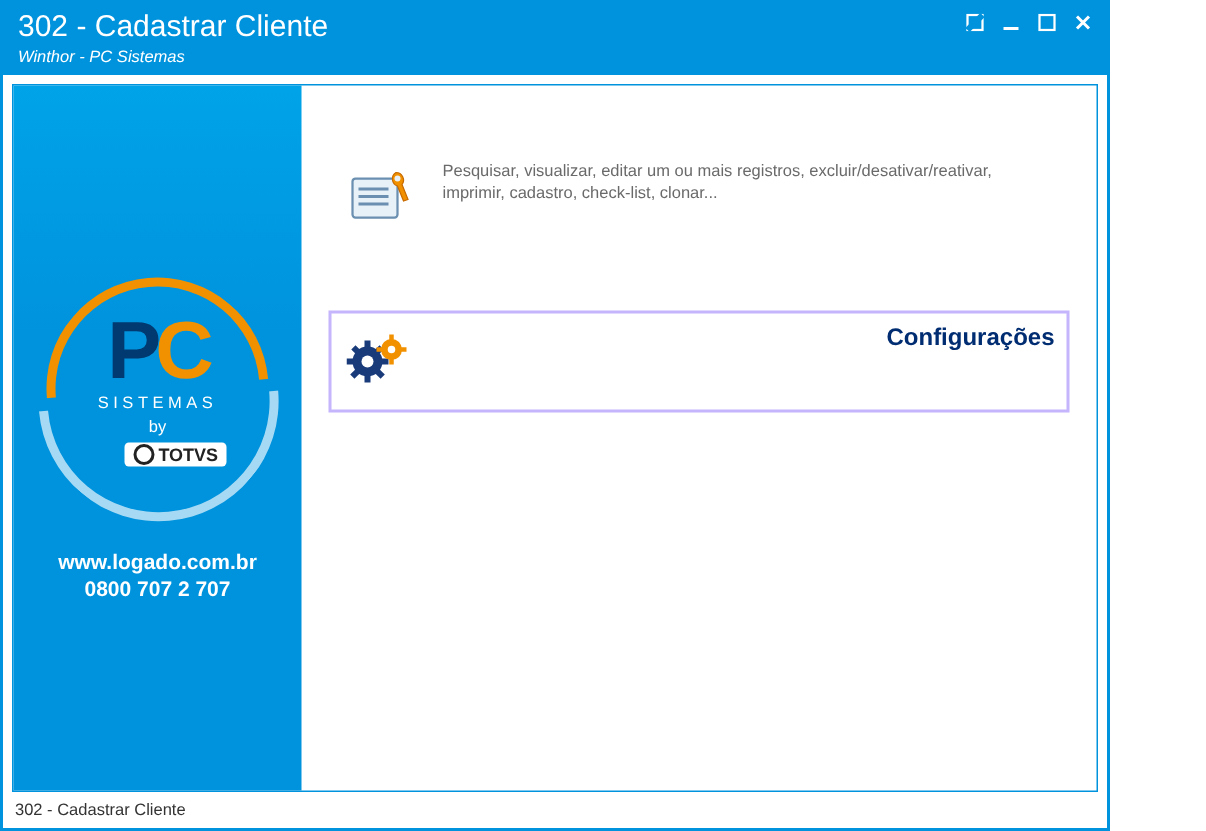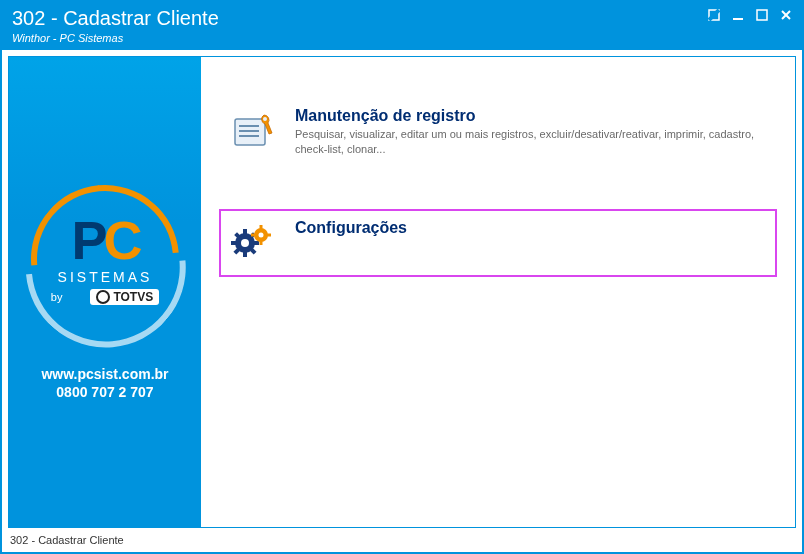--- a/index.html
+++ b/index.html
@@ -5,21 +5,21 @@
     * { margin: 0; padding: 0; box-sizing: border-box; }
     body { 
       font-family: "Segoe UI", Tahoma, sans-serif; 
       font-size: 12px;
       width: 804px;
       height: 554px;
       background: #fff;
       overflow: hidden;
     }
     .window {
-      width: 804px;
+      width: 740px;
       height: 554px;
       border: 2px solid #0093dd;
       display: flex;
       flex-direction: column;
     }
     .titlebar {
       background: #0093dd;
       color: #fff;
       padding: 4px 10px 6px 10px;
       display: flex;
@@ -84,22 +84,22 @@
       border-radius:50%;
     }
     .logo-pc {
       font-size: 54px;
       font-weight: bold;
       line-height: 1;
       letter-spacing: -4px;
     }
     .logo-pc .p { color: #003a70; }
     .logo-pc .c { color: #f29100; }
-    .logo-sistemas { font-size: 14px; letter-spacing: 3px; color: #fff; margin-top: 2px; }
-    .logo-by { font-size: 11px; color:#fff; margin-top:4px; display:flex; align-items:center; gap:4px;}
+    .logo-sistemas { font-size: 11px; letter-spacing: 3px; color: #fff; margin-top: 2px; }
+    .logo-by { font-size: 11px; color:#fff; margin-top:4px; display:flex; align-items:center; gap:4px;flex-direction:column;}
     .logo-totvs { 
       background:#fff; color:#222; font-weight:bold; font-size:12px;
       padding:1px 6px; border-radius:3px; display:inline-flex; align-items:center; gap:3px;margin-left:24px;
     }
     .logo-totvs::before{
       content:""; width:10px; height:10px; border:2px solid #222; border-radius:50%; display:inline-block;
     }
     .sidebar-links { text-align:center; }
     .sidebar-url { color:#fff; font-weight:bold; font-size: 14px; }
     .sidebar-phone { color:#fff; font-weight:bold; font-size: 14px; margin-top:2px; }
@@ -112,21 +112,22 @@
     }
     .option {
       display: flex;
       gap: 18px;
       align-items: flex-start;
       padding: 8px;
       border: 2px solid transparent;
       cursor: pointer;
     }
     .option.highlight {
-      border: 2px solid #d946ef;
+      border: 2px solid #c4b5fd;
+      text-align: right;
     }
     .option-icon {
       width: 48px;
       height: 48px;
       flex-shrink: 0;
       display: flex;
       align-items: center;
       justify-content: center;
       background:#fff;
     }
@@ -198,41 +199,40 @@
           <div class="logo-pc">
             <span class="p">P</span><span class="c">C</span>
           </div>
           <div class="logo-sistemas">SISTEMAS</div>
           <div class="logo-by">
             <span>by</span>
             <span class="logo-totvs">TOTVS</span>
           </div>
         </div>
         <div class="sidebar-links">
-          <div class="sidebar-url">www.pcsist.com.br</div>
+          <div class="sidebar-url">www.logado.com.br</div>
           <div class="sidebar-phone">0800 707 2 707</div>
         </div>
       </div>
 
       <div class="content">
 
 
         <div class="option">
           <div class="option-icon">
             <svg width="44" height="40" viewBox="0 0 44 40">
               <rect x="4" y="8" width="30" height="26" rx="2" fill="#e8f0f8" stroke="#6a8fb0" stroke-width="1.5"></rect>
               <line x1="8" y1="15" x2="28" y2="15" stroke="#6a8fb0" stroke-width="2"></line>
               <line x1="8" y1="20" x2="28" y2="20" stroke="#6a8fb0" stroke-width="2"></line>
               <line x1="8" y1="25" x2="28" y2="25" stroke="#6a8fb0" stroke-width="2"></line>
               <path d="M33 4 a5 5 0 0 1 4 8 l4 10 l-3 1 l-4 -10 a5 5 0 0 1 -1 -9 z" fill="#f29100" stroke="#c76a00" stroke-width="0.8"></path>
               <circle cx="34" cy="8" r="2" fill="#e8f0f8"></circle>
             </svg>
           </div>
           <div class="option-text">
-            <div class="option-title">Manutenção de registro</div>
             <div class="option-desc">Pesquisar, visualizar, editar um ou mais registros, excluir/desativar/reativar, imprimir, cadastro, check-list,  clonar...</div>
           </div>
         </div>
 
         <div class="option highlight">
           <div class="option-icon">
             <svg width="44" height="40" viewBox="0 0 44 40">
               <g transform="translate(14 20)">
                 <circle r="10" fill="#1a3b7a"></circle>
                 <circle r="4" fill="#fff"></circle>

